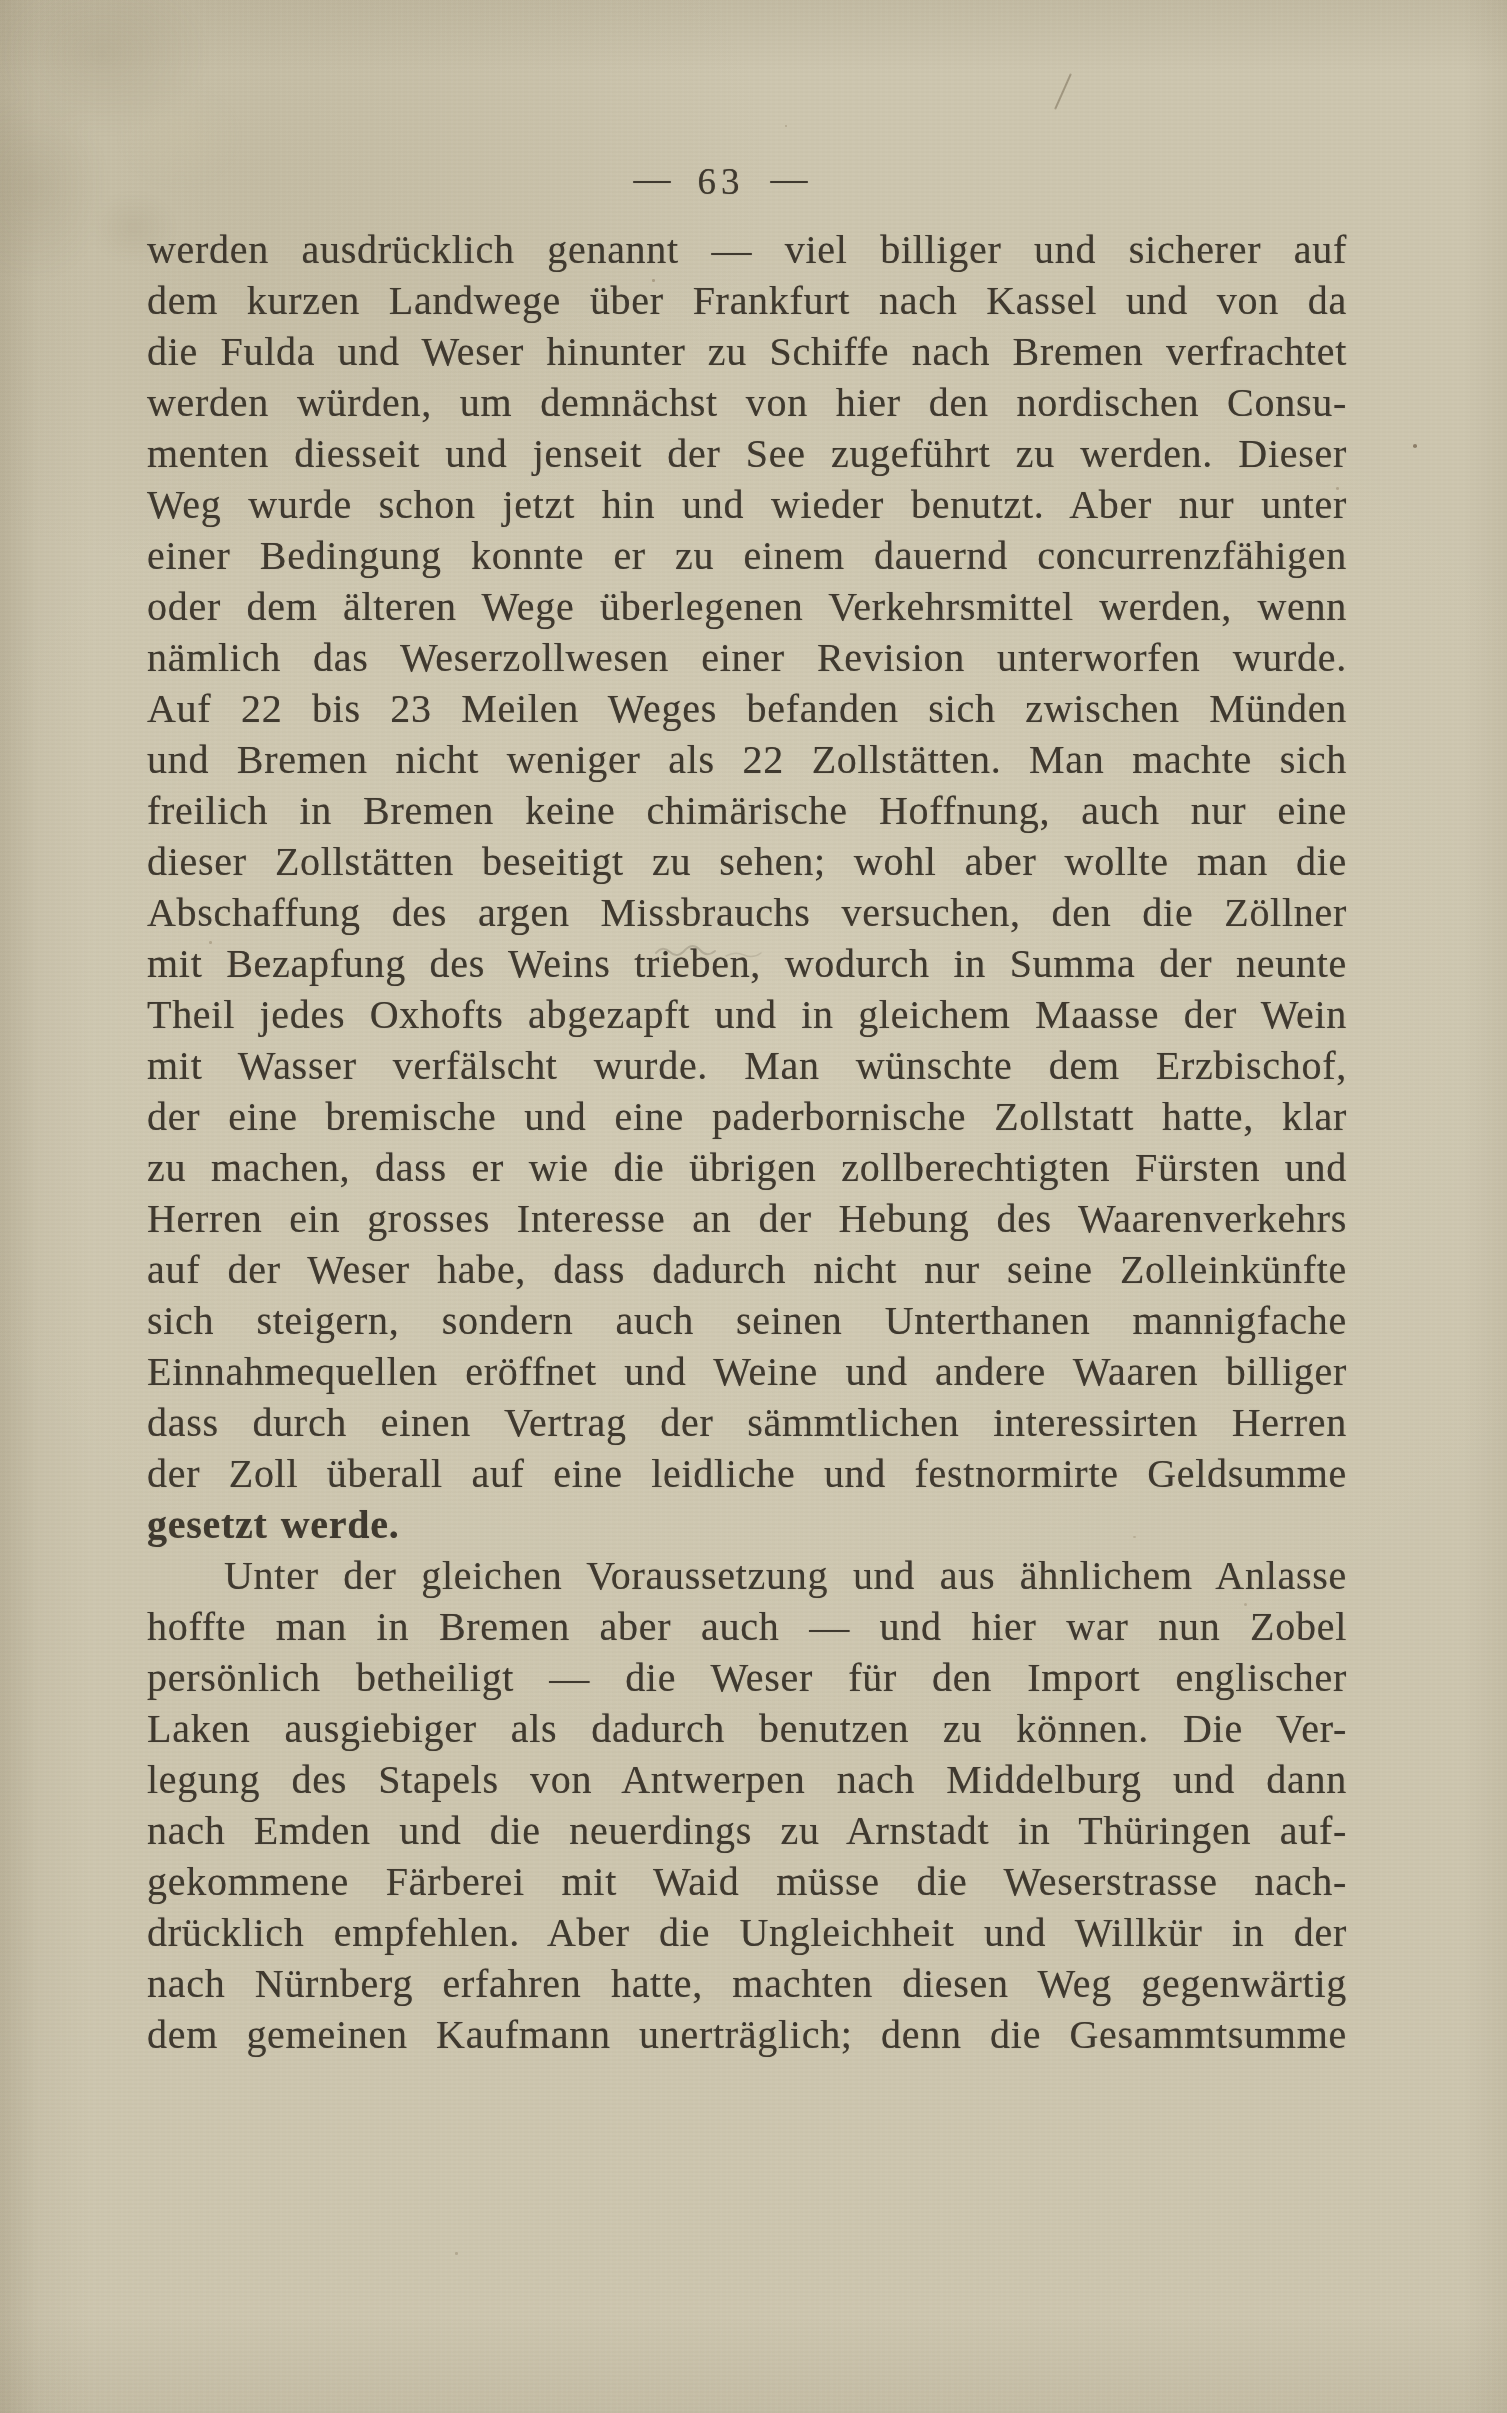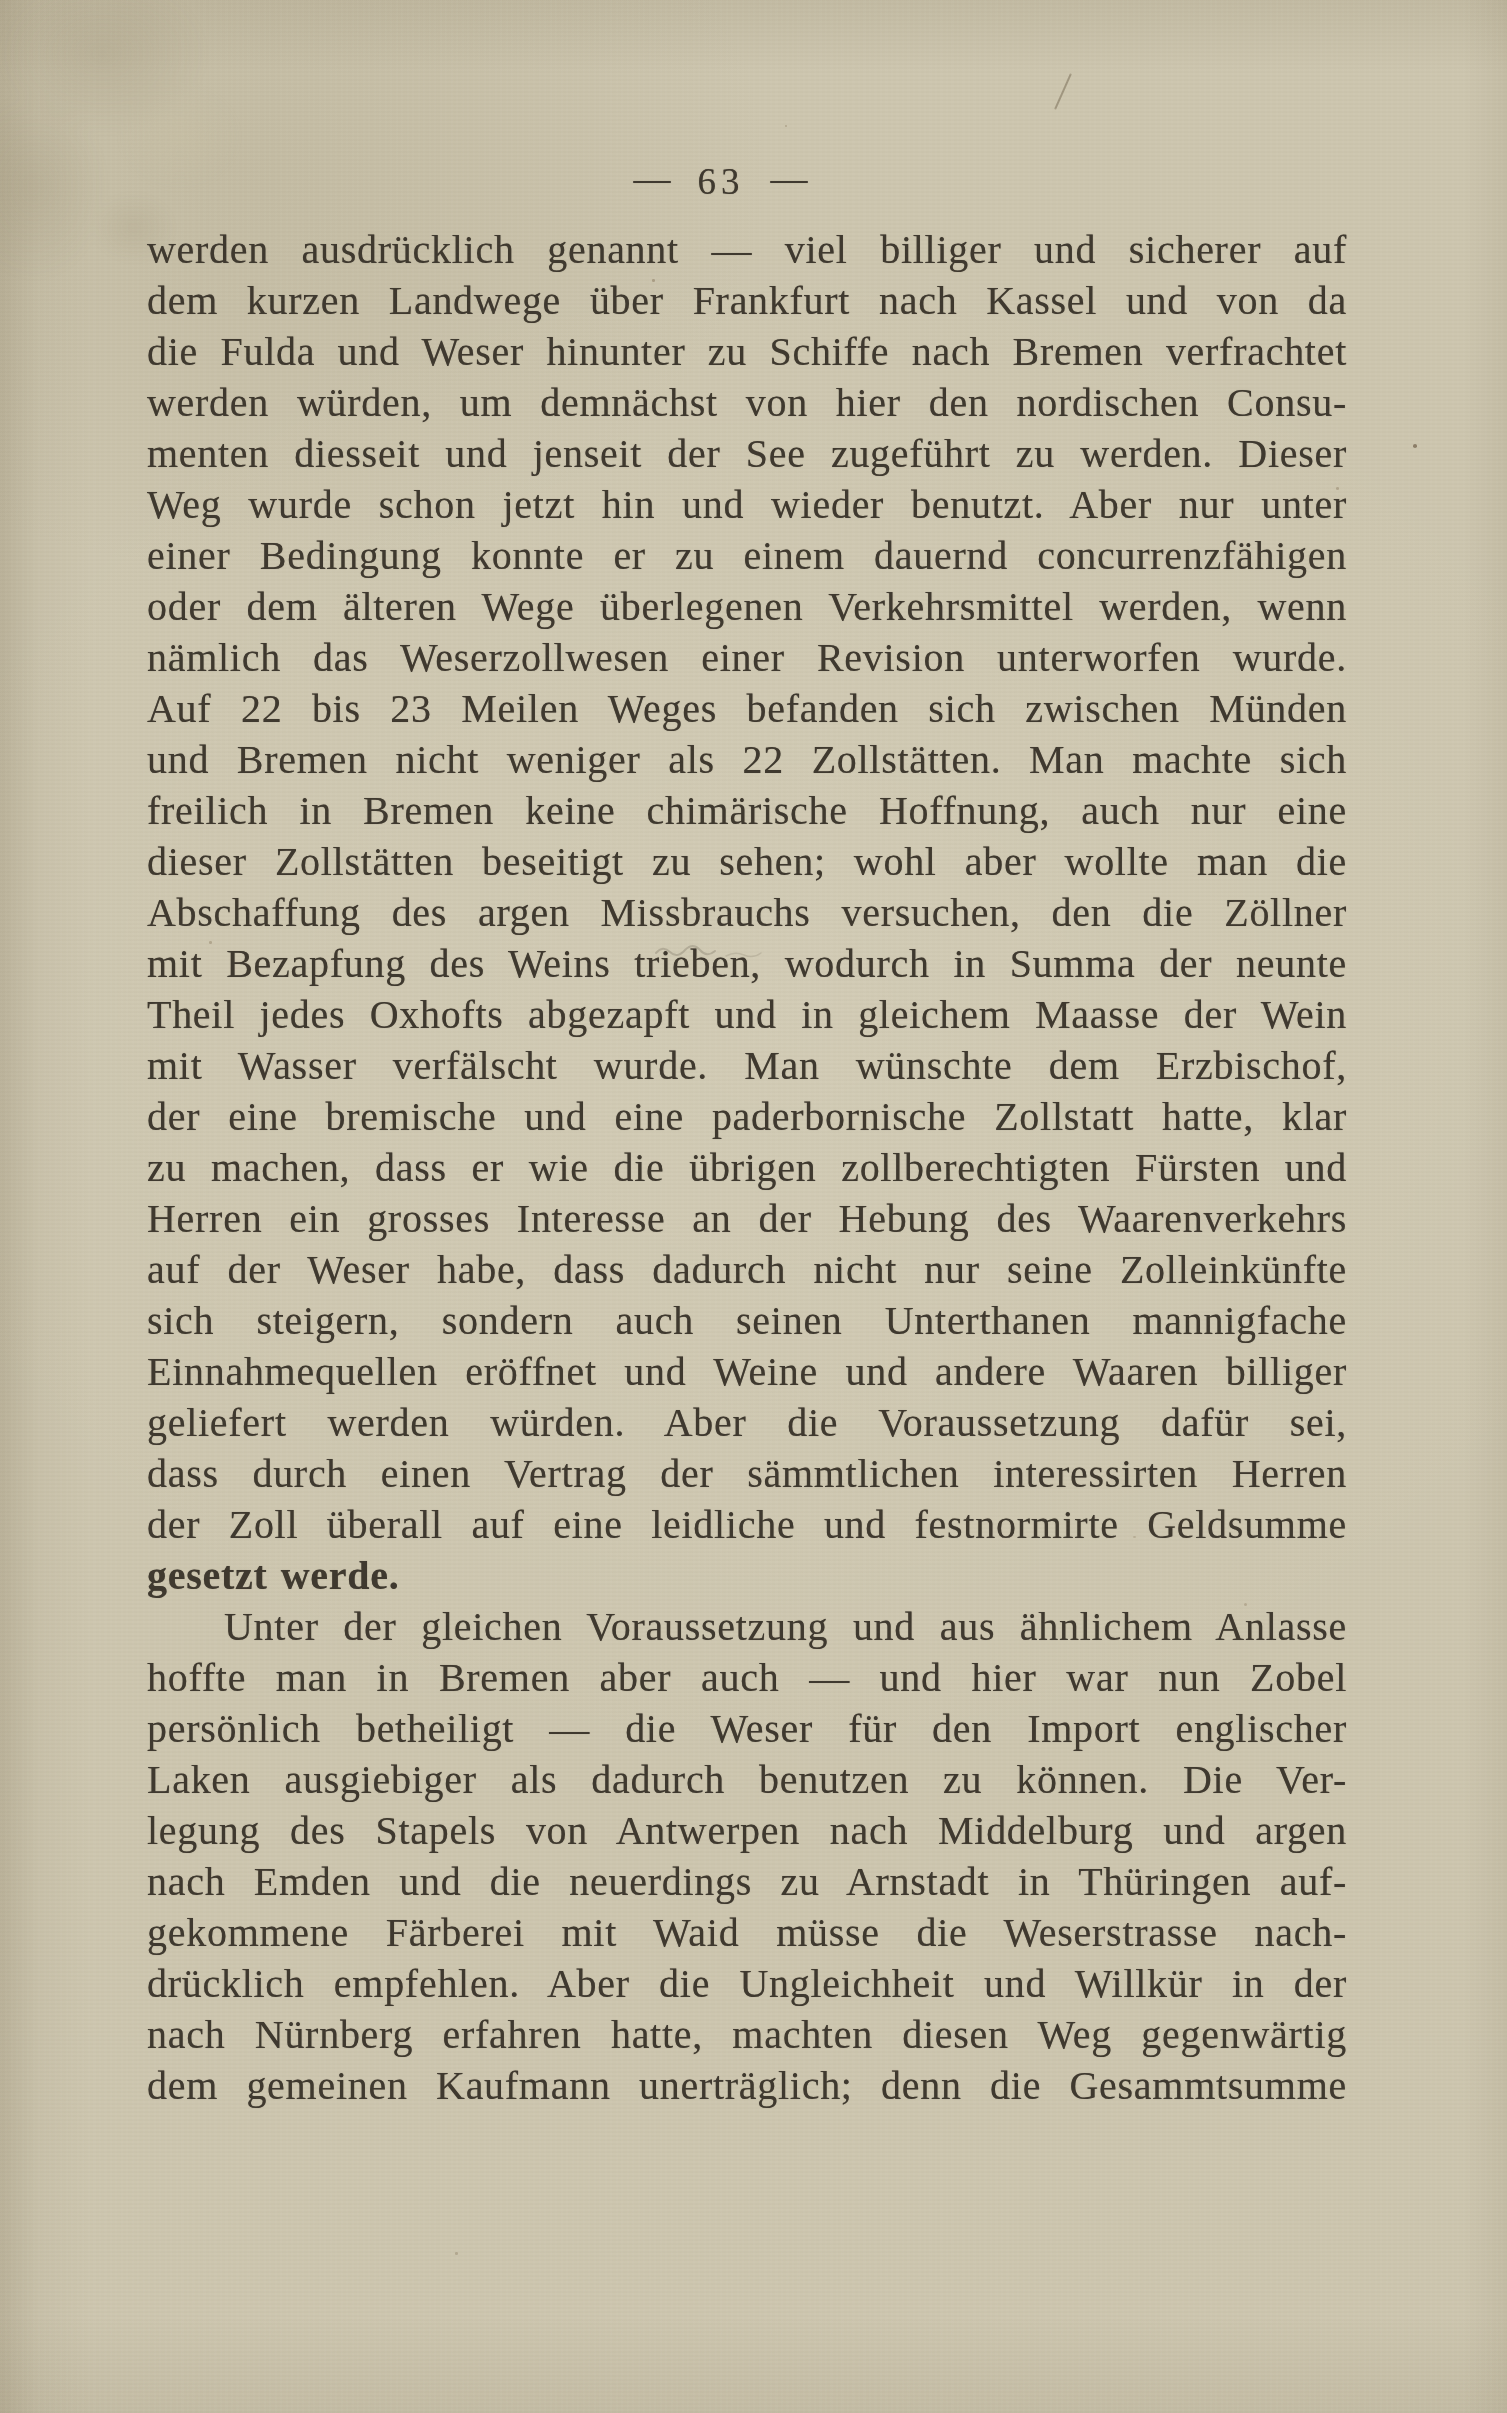--- a/index.html
+++ b/index.html
@@ -152,29 +152,28 @@
       <div class="line">Abschaffung des argen Missbrauchs versuchen, den die Zöllner</div>
       <div class="line">mit Bezapfung des Weins trieben, wodurch in Summa der neunte</div>
       <div class="line">Theil jedes Oxhofts abgezapft und in gleichem Maasse der Wein</div>
       <div class="line">mit Wasser verfälscht wurde. Man wünschte dem Erzbischof,</div>
       <div class="line">der eine bremische und eine paderbornische Zollstatt hatte, klar</div>
       <div class="line">zu machen, dass er wie die übrigen zollberechtigten Fürsten und</div>
       <div class="line">Herren ein grosses Interesse an der Hebung des Waarenverkehrs</div>
       <div class="line">auf der Weser habe, dass dadurch nicht nur seine Zolleinkünfte</div>
       <div class="line">sich steigern, sondern auch seinen Unterthanen mannigfache</div>
       <div class="line">Einnahmequellen eröffnet und Weine und andere Waaren billiger</div>
-      <div class="line">geliefert werden würden. Aber die Voraussetzung dafür sei,</div>
       <div class="line">dass durch einen Vertrag der sämmtlichen interessirten Herren</div>
       <div class="line">der Zoll überall auf eine leidliche und festnormirte Geldsumme</div>
       <div class="line flush-left">gesetzt werde.</div>
       <div class="line indent">Unter der gleichen Voraussetzung und aus ähnlichem Anlasse</div>
       <div class="line">hoffte man in Bremen aber auch — und hier war nun Zobel</div>
       <div class="line">persönlich betheiligt — die Weser für den Import englischer</div>
       <div class="line">Laken ausgiebiger als dadurch benutzen zu können. Die Ver-</div>
-      <div class="line">legung des Stapels von Antwerpen nach Middelburg und argen</div>
+      <div class="line">legung des Stapels von Antwerpen nach Middelburg und dann</div>
       <div class="line">nach Emden und die neuerdings zu Arnstadt in Thüringen auf-</div>
       <div class="line">gekommene Färberei mit Waid müsse die Weserstrasse nach-</div>
       <div class="line">drücklich empfehlen. Aber die Ungleichheit und Willkür in der</div>
       <div class="line">nach Nürnberg erfahren hatte, machten diesen Weg gegenwärtig</div>
       <div class="line">dem gemeinen Kaufmann unerträglich; denn die Gesammtsumme</div>
     </div>
 
 </main>
 
 

